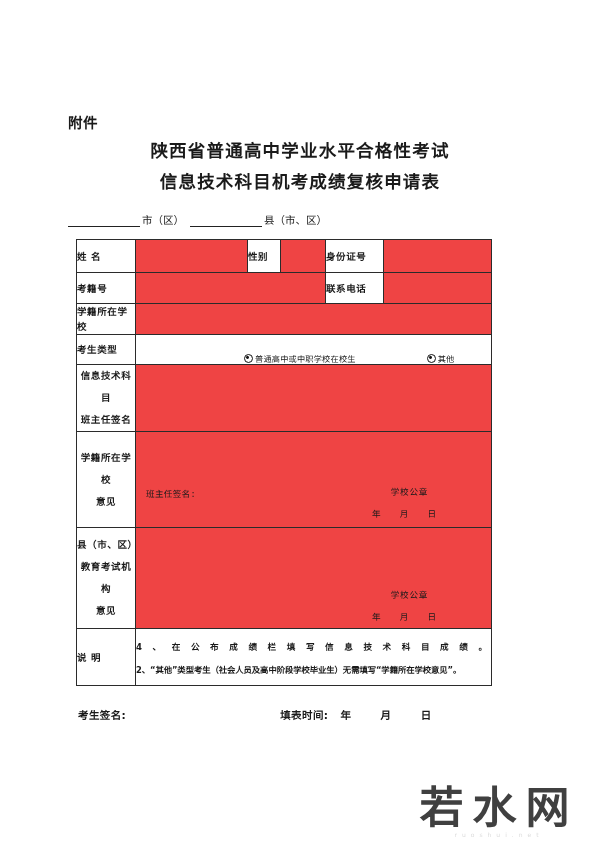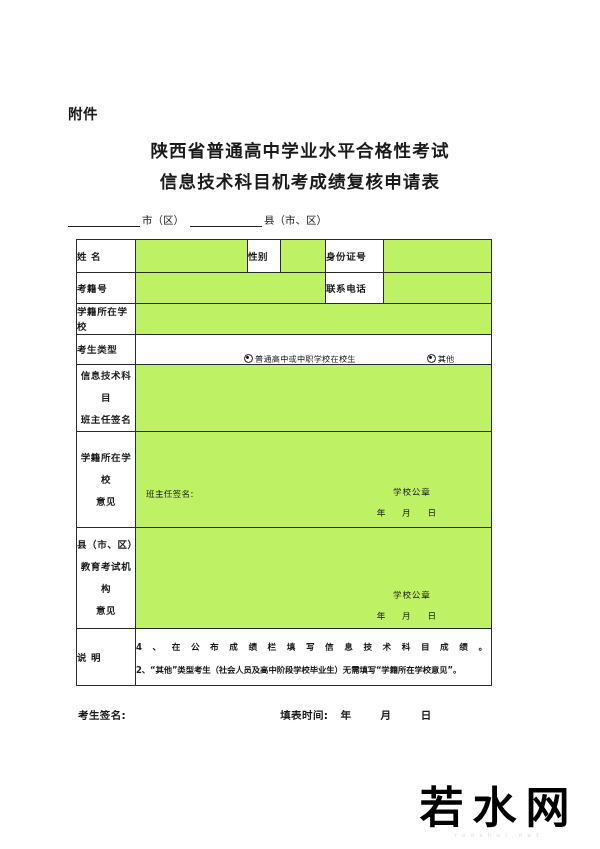--- a/index.html
+++ b/index.html
@@ -20,21 +20,21 @@
     position: relative;
     width: 600px;
     height: 849px;
     box-sizing: border-box;
   }
 
   
   .attachment-label {
     position: absolute;
     left: 68px;
-    top: 102px;
+    top: 111px;
     font-size: 14.5px;
     font-weight: bold;
     letter-spacing: 0.5px;
   }
 
   
   .title-block {
     position: absolute;
     left: 0;
     top: 136px;
@@ -98,21 +98,22 @@
   }
   .lbl-2line {
     text-align: center;
     font-weight: bold;
     font-size: 9.3px;
     letter-spacing: 0.6px;
     line-height: 22px;
     padding: 2px;
   }
   .val {
-    background: #bef264;
+    background: #ef4444;
+    font-family: Liberation Mono, monospace;
   }
 
   
   .options-cell {
     padding: 4px 0 4px 0;
   }
   .options-wrap {
     display: flex;
     align-items: center;
     padding-left: 108px;
@@ -235,21 +236,21 @@
     left: 404px;
     top: 786px;
     width: 190px;
     text-align: center;
     pointer-events: none;
     user-select: none;
   }
   .wm-main {
     font-size: 44px;
     font-weight: bold;
-    color: #000000;
+    color: #404040;
     letter-spacing: 9px;
     line-height: 44px;
     white-space: nowrap;
   }
   .wm-sub {
     font-size: 6px;
     color: #dcdcdc;
     letter-spacing: 5px;
     margin-top: 1px;
     white-space: nowrap;

